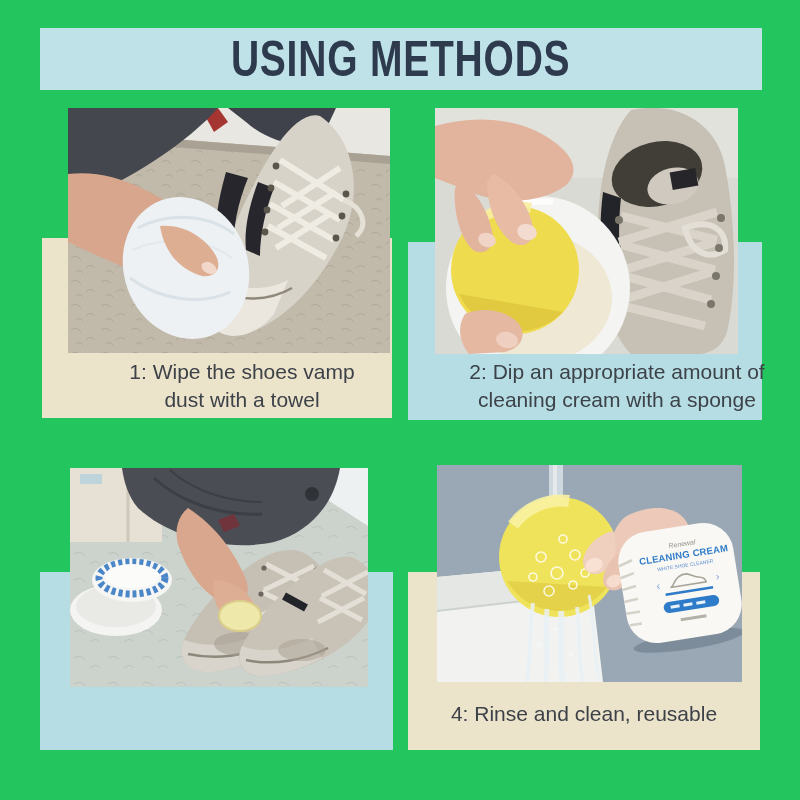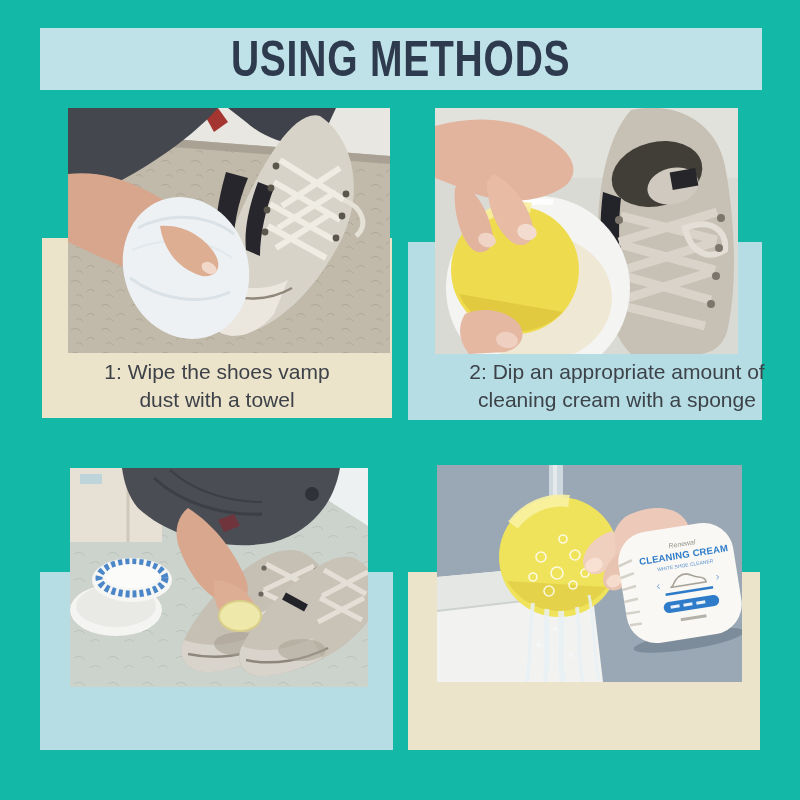--- a/index.html
+++ b/index.html
@@ -1,17 +1,17 @@
 <!DOCTYPE html>
 <html><head>
 <meta charset="utf-8">
 <style>
   html,body{margin:0;padding:0;}
   body{font-family:"Liberation Sans", sans-serif;}
-  .stage{position:relative;width:800px;height:800px;background:#14b8a6;overflow:hidden;}
+  .stage{position:relative;width:800px;height:800px;background:#22c55e;overflow:hidden;}
   .banner{position:absolute;left:40px;top:28px;width:722px;height:62px;background:#bee2e8;
           display:flex;align-items:center;justify-content:center;}
   .banner .title{font-size:50px;font-weight:bold;color:#2e3a4d;letter-spacing:1px;
           transform:scaleX(.78);transform-origin:center;white-space:nowrap;}
   .block{position:absolute;}
   .beige{background:#ece3cb;}
   .blue{background:#b5dde3;}
   .photo{position:absolute;overflow:hidden;}
   .photo svg{display:block;}
   .caption{position:absolute;text-align:center;color:#3d4249;font-size:21px;line-height:28px;}
@@ -85,21 +85,21 @@
         <path d="M70,120 C100,104 140,106 166,126" stroke="#d6dee3" stroke-width="3" fill="none" opacity=".8"></path>
         <path d="M62,170 C92,192 132,198 162,184" stroke="#d6dee3" stroke-width="3" fill="none" opacity=".8"></path>
         <path d="M64,142 C96,128 138,130 164,150" stroke="#dde4e8" stroke-width="2" fill="none" opacity=".7"></path>
       </g>
       <g>
         <path d="M92,118 C116,116 138,130 148,148 C154,160 148,170 134,168 C112,162 96,144 92,118 Z" fill="#deae92"></path>
         <ellipse cx="141" cy="160" rx="8" ry="5.5" fill="#f1d8ca" transform="rotate(28 141 160)"></ellipse>
       </g>
     </svg>
   </div>
-  <div class="caption cap1" style="left:42px;top:358px;width:350px;">
+  <div class="caption cap1" style="left:42px;top:358px;width:350px;padding-left:25px;">
     <span class="inner">1: Wipe the shoes vamp dust with a towel</span>
   </div>
 
   <div class="block blue" style="left:408px;top:242px;width:354px;height:178px;"></div>
   <div class="photo" style="left:435px;top:108px;width:303px;height:246px;">
     <svg width="303" height="246" viewBox="0 0 303 246">
       <rect width="303" height="246" fill="#dadad5"></rect>
       <rect width="303" height="70" fill="#e2e2dd"></rect>
       <g>
         <path d="M196,2 C244,-8 282,16 290,58 C300,110 303,178 292,224 C286,242 272,248 252,246 L196,246 C176,226 164,184 163,132 C162,82 172,28 196,2 Z" fill="#c7c0b4"></path>
@@ -284,14 +284,17 @@
           <g fill="#ffffff" opacity=".9">
             <rect x="-13" y="21" width="9" height="3"></rect>
               <rect x="0" y="21" width="9" height="3"></rect>
               <rect x="13" y="21" width="9" height="3"></rect>
           </g>
           <rect x="-5" y="35" width="26" height="3" fill="#b4b1a9"></rect>
         </g>
       </g>
     </svg>
   </div>
+  <div class="caption" style="left:408px;top:700px;width:352px;">
+    <span class="inner">4: Rinse and clean, reusable</span>
+  </div>
 
 </div>
 
 </body></html>

